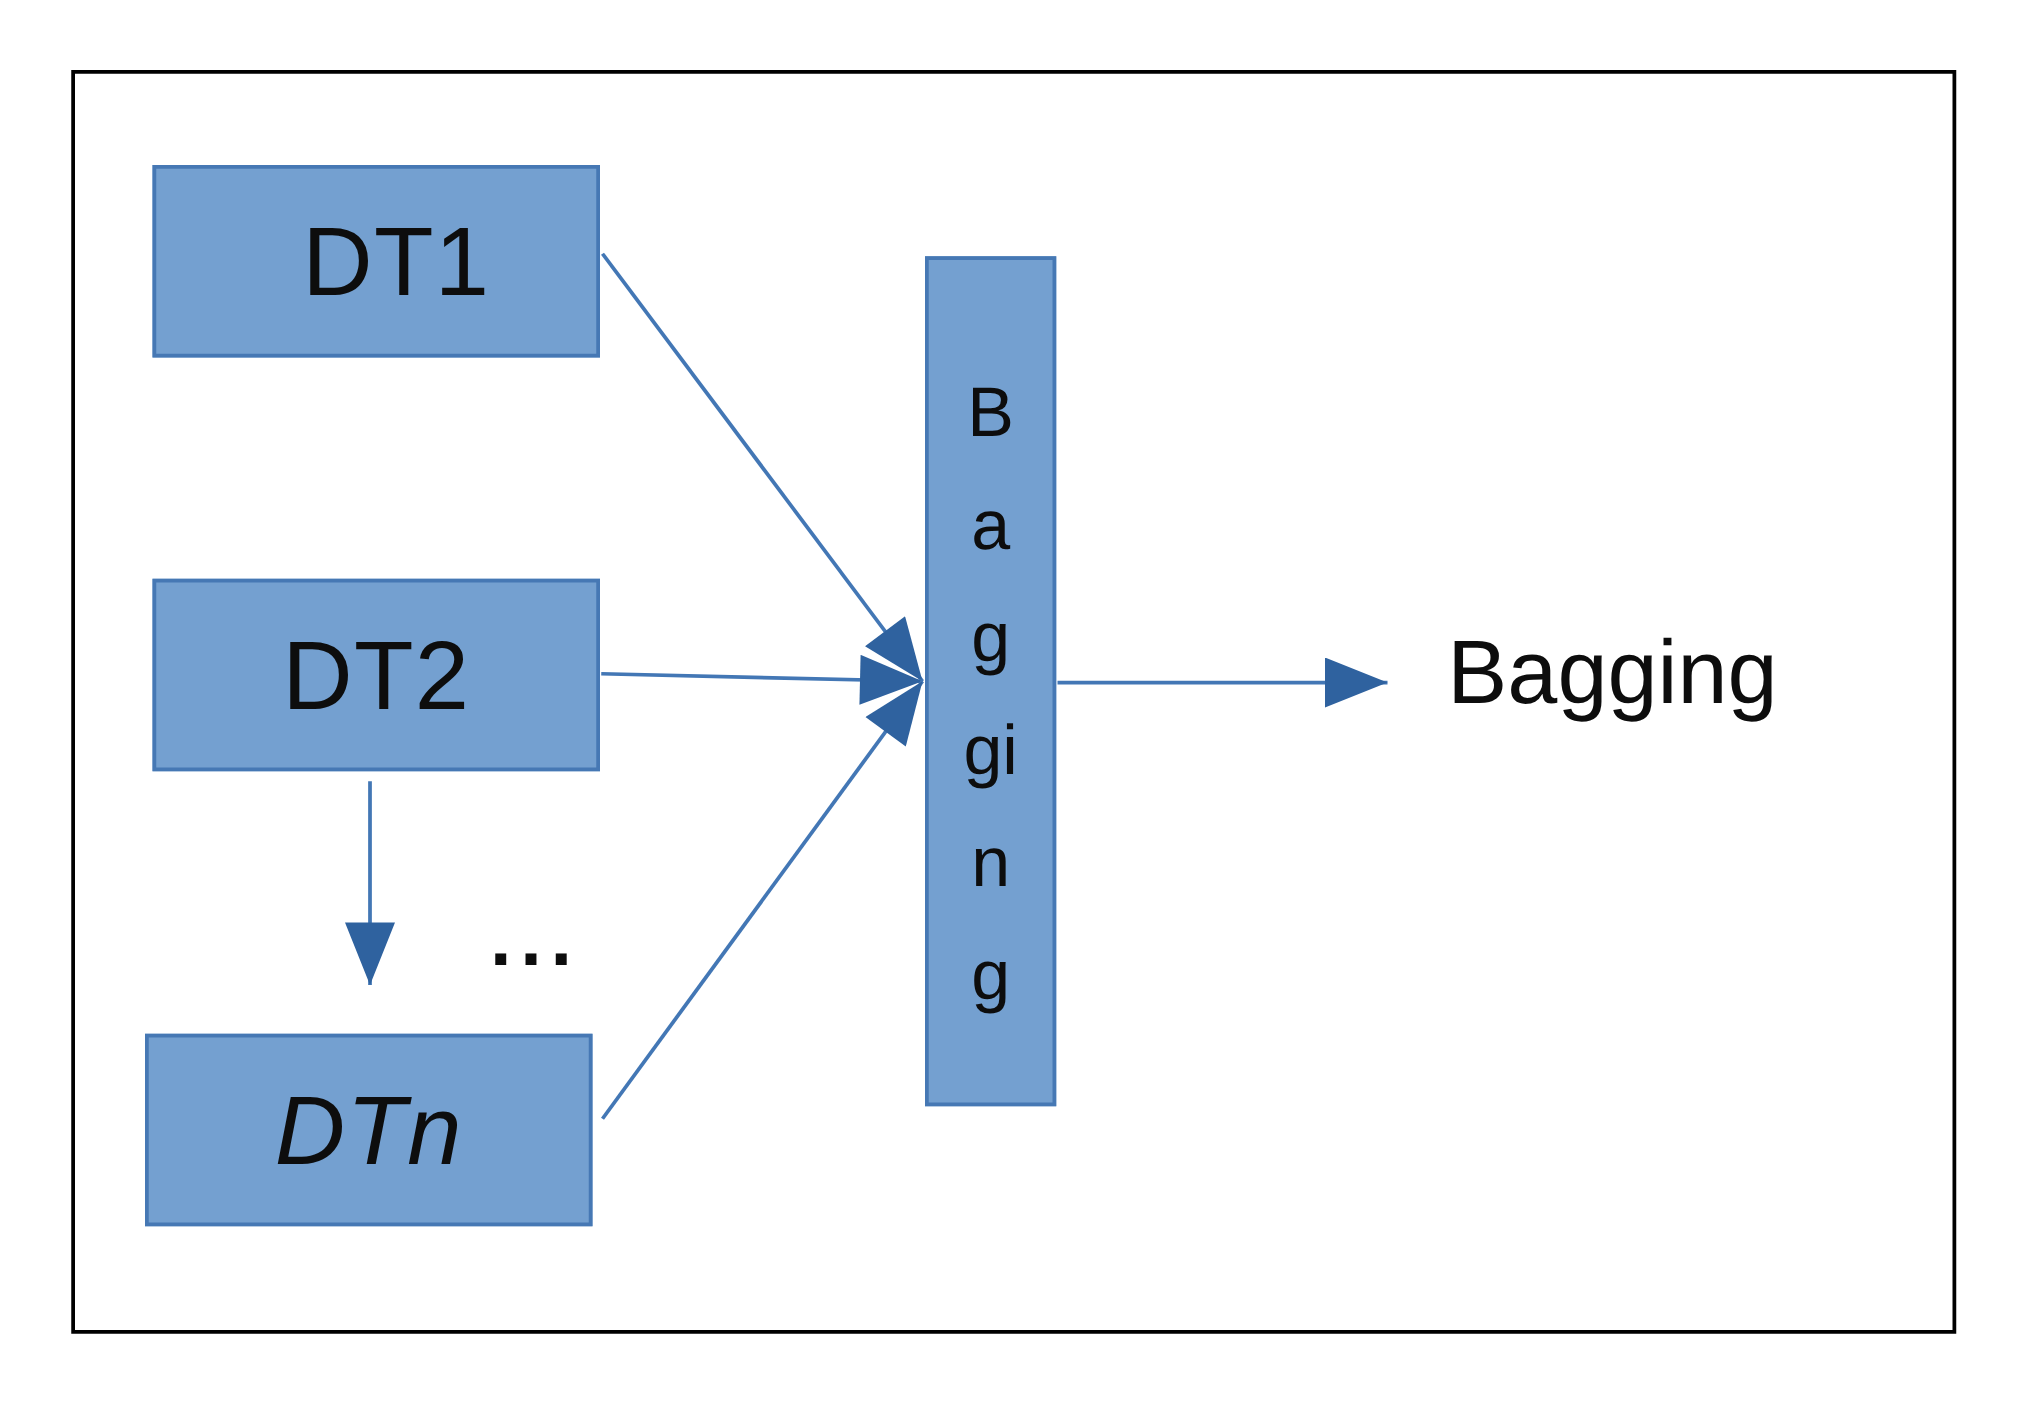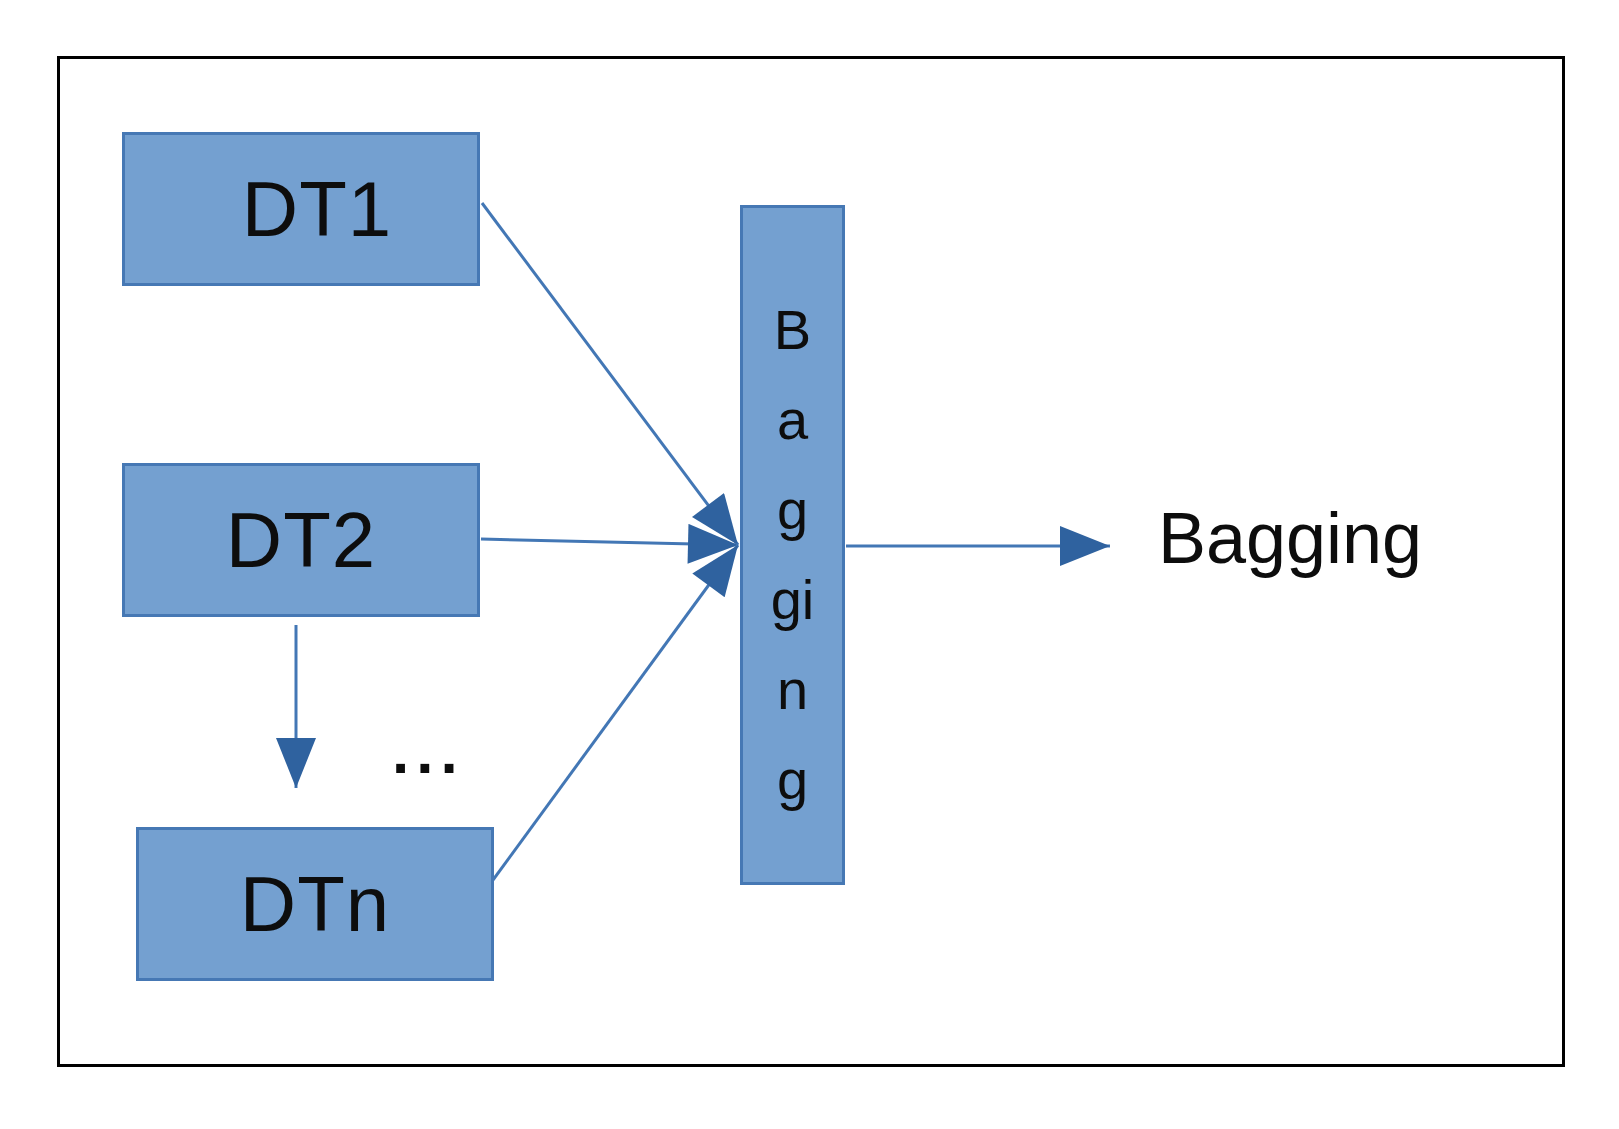--- a/index.html
+++ b/index.html
@@ -52,21 +52,21 @@
     color: var(--label, #0d0d0d);
   }
   .node-dt {
     width: 358px;
     height: 154px;
     font-size: 78px;
     letter-spacing: 1px;
   }
   .node-dt1 { left: 122px; top: 132px; padding-left: 32px; }
   .node-dt2 { left: 122px; top: 463px; }
-  .node-dtn { left: 136px; top: 827px; }
+  .node-dtn { left: 116px; top: 827px; font-style: italic; }
   .node-bagging {
     left: 740px;
     top: 205px;
     width: 105px;
     height: 680px;
     align-items: center;
   }
   .vtext {
     width: 58px;
     margin-top: 20px;

